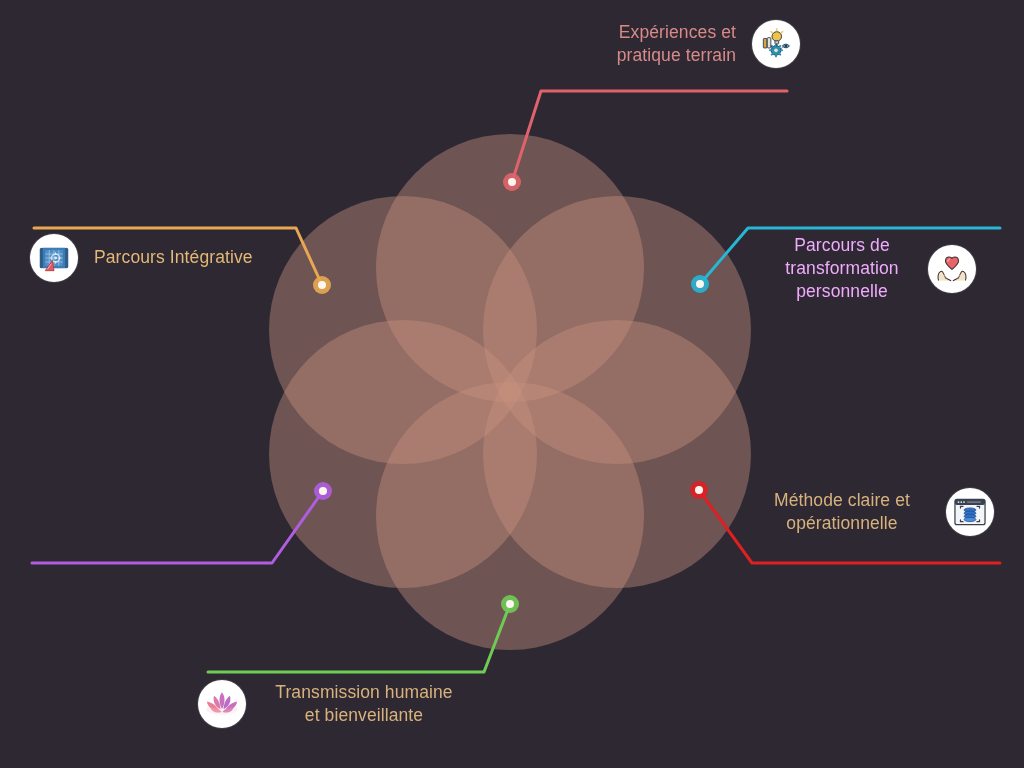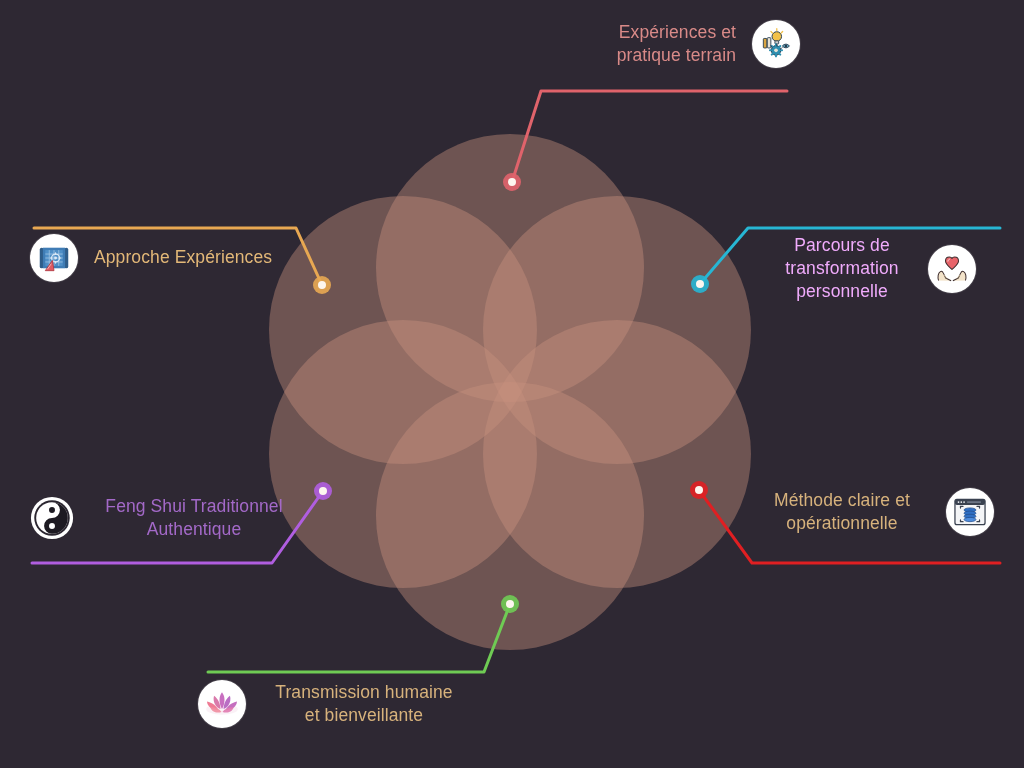--- a/index.html
+++ b/index.html
@@ -148,53 +148,38 @@
         </g>
         <circle cx="26" cy="24" r="5" fill="none" stroke="#dce9f5" stroke-width="1.6"></circle>
         <circle cx="26" cy="24" r="1.8" fill="#dce9f5"></circle>
         <g stroke="#dce9f5" stroke-width="1.5" stroke-linecap="round">
           <path d="M26 17.6v1.8M26 30.4v-1.8M19.6 24h1.8M32.4 24h-1.8"></path>
         </g>
         <path d="M13 40l9-13 2 13z" fill="#e05a63" stroke="#b23a44" stroke-width="1.1" stroke-linejoin="round"></path>
         <path d="M15.6 38.2l5-7" stroke="#ffffff" stroke-width="0.9" opacity="0.75"></path>
       </svg>
     </div>
-    <div class="label-text" style="color:#e3b878;">Approche Expériences</div>
+    <div class="label-text" style="color:#e3b878;">Parcours Intégrative</div>
   </div>
 
   <div class="label-block align-left" id="label-parcours">
     <div class="label-text" style="color:#f0abfc; width:140px; text-align:center;">Parcours de
 transformation
 personnelle</div>
     <div class="icon-badge">
       <svg width="38" height="38" viewBox="0 0 48 48" xmlns="http://www.w3.org/2000/svg">
         <path d="M24 24.5c-4-4-8.2-6.4-8.2-10.6 0-2.9 2.2-5 4.9-5 1.7 0 3 .8 3.3 1.9.3-1.1 1.6-1.9 3.3-1.9 2.7 0 4.9 2.1 4.9 5 0 4.2-4.2 6.6-8.2 10.6z" fill="#e8646a" stroke="#3f2f2f" stroke-width="1.3" stroke-linejoin="round"></path>
         <path d="M21 11.5c-1.3.3-2.1 1.4-2.2 2.7" stroke="#ffffff" stroke-width="1.2" stroke-linecap="round" opacity="0.7" fill="none"></path>
         <path d="M7 38.5c-1.4-4.5-.5-9.6 2.3-11.2 1.6-.9 3 .2 3.6 1.6l3.1 6.4 6.9 3.6" fill="#f3e3c9" stroke="#3f2f2f" stroke-width="1.3" stroke-linejoin="round"></path>
         <path d="M41 38.5c1.4-4.5.5-9.6-2.3-11.2-1.6-.9-3 .2-3.6 1.6l-3.1 6.4-6.9 3.6" fill="#f3e3c9" stroke="#3f2f2f" stroke-width="1.3" stroke-linejoin="round"></path>
         <path d="M14 31.5l3.2 4M34 31.5l-3.2 4" stroke="#cbb894" stroke-width="1" stroke-linecap="round"></path>
       </svg>
     </div>
   </div>
 
-  <div class="label-block align-center" id="label-fengshui">
-    <div class="icon-badge" style="background:transparent; box-shadow:none;">
-      <svg width="46" height="46" viewBox="0 0 48 48" xmlns="http://www.w3.org/2000/svg">
-        <circle cx="24" cy="24" r="22" fill="#ffffff"></circle>
-        <circle cx="24" cy="24" r="18.5" fill="#2b2630"></circle>
-        <circle cx="24" cy="24" r="16.5" fill="#ffffff"></circle>
-        <path d="M24 7.5a16.5 16.5 0 0 1 0 33 8.25 8.25 0 0 1 0-16.5 8.25 8.25 0 0 0 0-16.5z" fill="#1d1a22"></path>
-        <circle cx="24" cy="15.75" r="3.1" fill="#1d1a22"></circle>
-        <circle cx="24" cy="32.25" r="3.1" fill="#ffffff"></circle>
-        <circle cx="24" cy="15.75" r="1.2" fill="#e9e2d6" opacity="0"></circle>
-      </svg>
-    </div>
-    <div class="label-text" style="color:#a369c8; width:210px; text-align:center;">Feng Shui Traditionnel
-Authentique</div>
-  </div>
 
   <div class="label-block align-center" id="label-transmission">
     <div class="icon-badge">
       <svg width="40" height="40" viewBox="0 0 48 48" xmlns="http://www.w3.org/2000/svg">
         <ellipse cx="24" cy="30" rx="19" ry="7" fill="#f6e6ee" opacity="0.55"></ellipse>
         <path d="M24 10c4 5 4 13 0 20-4-7-4-15 0-20z" fill="#c86fc0"></path>
         <path d="M14.5 14c5 3.5 7.6 10.5 7.6 16-5.4-2-9.8-8.6-7.6-16z" fill="#d97aab"></path>
         <path d="M33.5 14c-5 3.5-7.6 10.5-7.6 16 5.4-2 9.8-8.6 7.6-16z" fill="#b96ec4"></path>
         <path d="M6 21c6 1 11.5 5.5 13.5 10-6 .6-13-3-13.5-10z" fill="#ef7b94"></path>
         <path d="M42 21c-6 1-11.5 5.5-13.5 10 6 .6 13-3 13.5-10z" fill="#c56fbf"></path>

